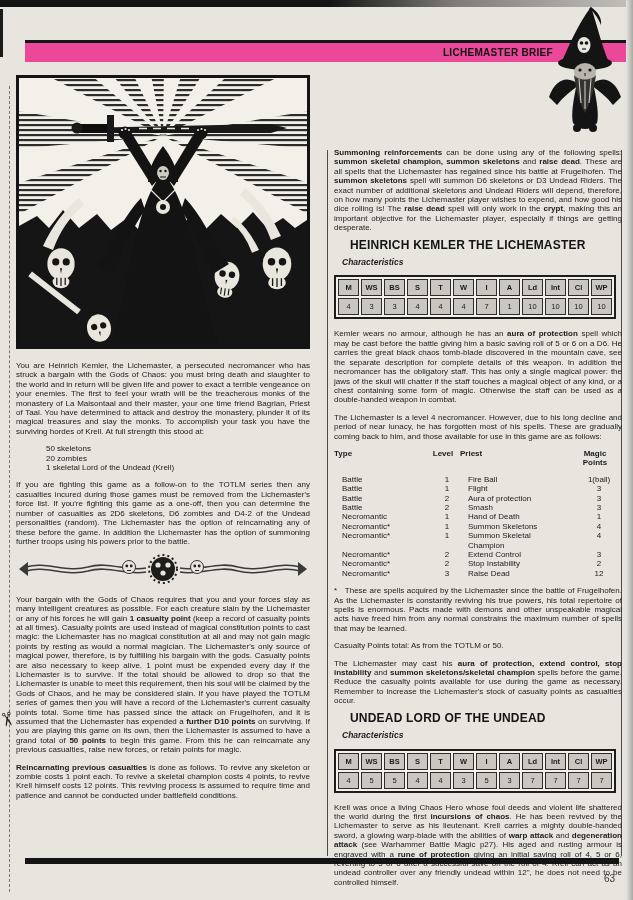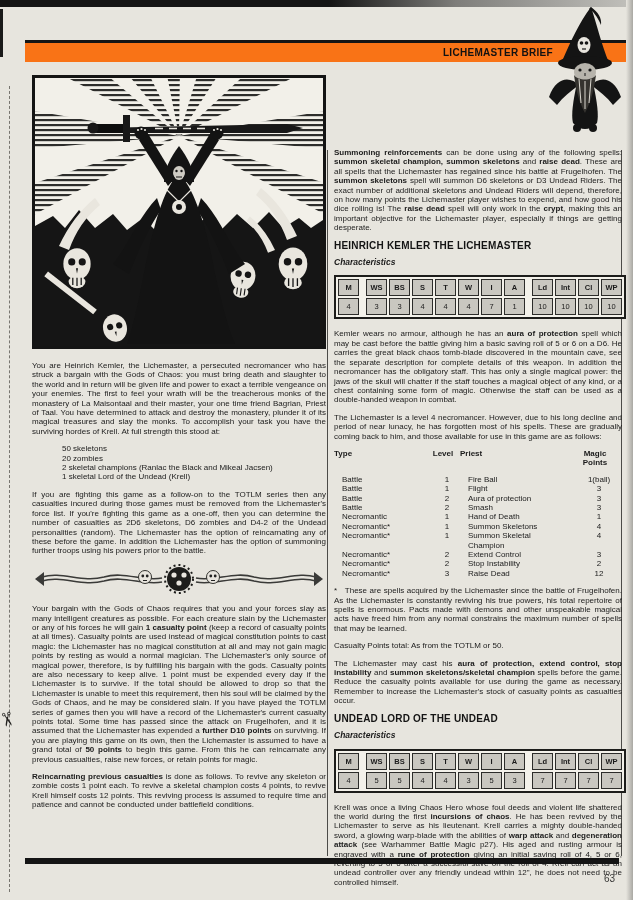--- a/index.html
+++ b/index.html
@@ -8,45 +8,45 @@
        background:#e7e5de;font-family:"Liberation Sans",sans-serif;}
   .page{position:absolute;inset:0;}
   .top-strip{position:absolute;left:0;top:0;width:633px;height:7px;
        background:linear-gradient(to right,#141414 52%,#7e7d7a 72%,#c2c1bc);}
   .bind-mark{position:absolute;left:0;top:9px;width:3px;height:48px;background:#1a1a19;}
   .cut-line{position:absolute;left:9px;top:86px;height:806px;border-left:1px dashed #77756f;}
   .scissors{position:absolute;left:-1px;top:708px;font-size:19px;color:#22211f;
        transform:rotate(78deg);}
   .right-edge{position:absolute;right:0;top:0;width:7px;height:100%;
        background:linear-gradient(to right,#e7e5de,#a9a8a3);}
-  .banner{position:absolute;left:25px;top:40px;width:608px;height:19px;background:#f97316;
+  .banner{position:absolute;left:25px;top:40px;width:608px;height:19px;background:#ec4899;
        border-top:3px solid #151515;}
   .banner-title{display:block;line-height:19px;text-align:right;padding-right:80px;
        font-size:10px;font-weight:bold;letter-spacing:.3px;color:#121212;}
   .wizard{position:absolute;left:543px;top:5px;width:84px;height:132px;z-index:5;}
   .col{position:absolute;color:#1b1b1b;font-size:8px;line-height:9.4px;}
-  .left-col{left:32px;top:75px;width:294px;}
+  .left-col{left:16px;top:75px;width:294px;}
   .right-col{left:334px;top:148px;width:288px;}
   .col p{margin:0 0 8px;text-align:justify;}
   .b{font-weight:bold;}
   .illus{width:288px;height:268px;border:3px solid #141414;background:#f2f0e9;margin-bottom:12px;}
   .force-list{margin:0 0 8px 30px;}
   .force-line{line-height:9.4px;}
   .ornament{margin:2px 0 8px;}
   .col-rule{position:absolute;top:150px;height:706px;width:1px;background:#4c4b48;}
   .rule-mid{left:327px;}
   .rule-right{left:621px;}
-  h3{font-size:10px;margin:2px 0 8px;letter-spacing:.2px;color:#141414;}
-  .char-label{font-weight:bold;font-style:italic;font-size:8.5px;margin:0 0 7px;}
+  h3{font-size:12px;margin:2px 16px 8px;letter-spacing:.2px;color:#141414;}
+  .char-label{font-weight:bold;font-style:italic;font-size:8.5px;margin:0 8px 7px;}
   .stat-wrap{display:inline-block;border:2px solid #1d1d1b;background:#f3f1ea;
        padding:2px;margin:1px 0 10px;}
   .stat-table{display:flex;}
   .stat-cell{display:flex;flex-direction:column;margin-right:2px;}
   .stat-cell:last-child{margin-right:0;align-items:flex-end;}
-  .stat-cell.gap{margin-left:5px;}
+  .stat-cell.gap{}
   .stat-h,.stat-v{width:19px;height:15px;line-height:15px;text-align:center;
        background:#c9c7c0;border:1px solid #2c2c2a;font-size:7.5px;}
   .stat-h{font-weight:bold;margin-bottom:2px;}
   .spell-table{display:grid;grid-template-columns:92px 34px 1fr 54px;margin:2px 0 8px;}
   .sp-h{font-weight:bold;margin-bottom:7px;}
   .sp-r{line-height:9.4px;padding-left:8px;}
   .sp-c1{text-align:center;}
   .sp-c3{text-align:center;white-space:pre-line;}
   .bottom-bar{position:absolute;left:25px;top:858px;width:594px;height:6px;background:#141414;}
   .page-number{position:absolute;left:604px;top:873px;font-size:10px;color:#3a3a38;}
@@ -189,21 +189,20 @@
         <path d="M132,112 L144,124 L156,112" stroke="#e9e6de" stroke-width="1.2" fill="none"></path>
         <circle cx="144" cy="129" r="7" fill="#e9e6de"></circle>
           <circle cx="144" cy="129" r="3" fill="#131313"></circle>
       </svg>
     </div>
 
     <p><span>You are Heinrich Kemler, the Lichemaster, a persecuted necromancer who has struck a bargain with the Gods of Chaos: you must bring death and slaughter to the world and in return will be given life and power to exact a terrible vengeance on your enemies. The first to feel your wrath will be the treacherous monks of the monastery of La Maisontaal and their master, your one time friend Bagrian, Priest of Taal. You have determined to attack and destroy the monastery, plunder it of its magical treasures and slay the monks. To accomplish your task you have the surviving hordes of Krell. At full strength this stood at:</span></p>
     <div class="force-list">
         <div class="force-line">50 skeletons</div>
         <div class="force-line">20 zombies</div>
-        <div class="force-line">2 skeletal champions (Ranlac the Black and Mikeal Jacsen)</div>
         <div class="force-line">1 skeletal Lord of the Undead (Krell)</div>
       </div>
     <p><span>If you are fighting this game as a follow-on to the TOTLM series then any casualties incured during those games must be removed from the Lichemaster's force list. If you're fighting this game as a one-off, then you can determine the number of casualties as 2D6 skeletons, D6 zombies and D4-2 of the Undead personalities (random). The Lichemaster has the option of reincarnating any of these before the game. In addition the Lichemaster has the option of summoning further troops using his powers prior to the battle.</span></p>
 
     <div class="ornament">
       <svg viewBox="0 0 294 30" width="294" height="30">
         <path d="M10,13 C30,7 50,19 72,13 C92,7 112,18 130,14" stroke="#3a3a38" stroke-width="1.6" fill="none"></path>
         <path d="M10,17 C30,11 50,23 72,17 C92,11 112,22 130,18" stroke="#3a3a38" stroke-width="1.6" fill="none"></path>
         <path d="M164,14 C182,18 202,7 222,13 C244,19 264,7 284,13" stroke="#3a3a38" stroke-width="1.6" fill="none"></path>
         <path d="M164,18 C182,22 202,11 222,17 C244,23 264,11 284,17" stroke="#3a3a38" stroke-width="1.6" fill="none"></path>

